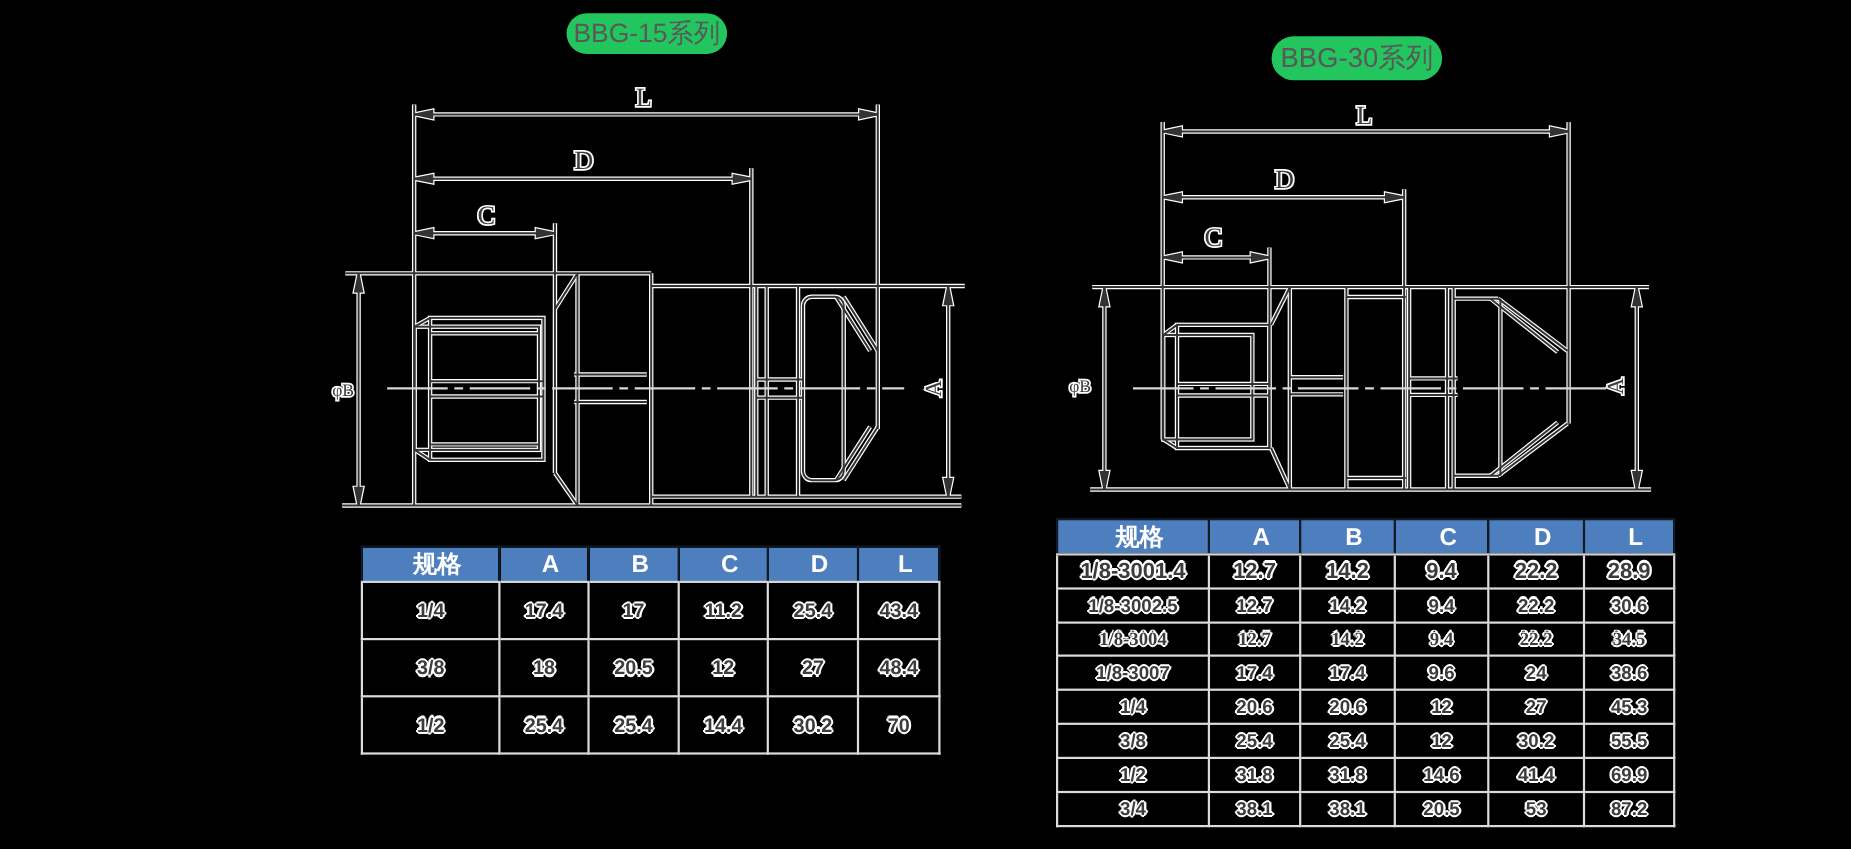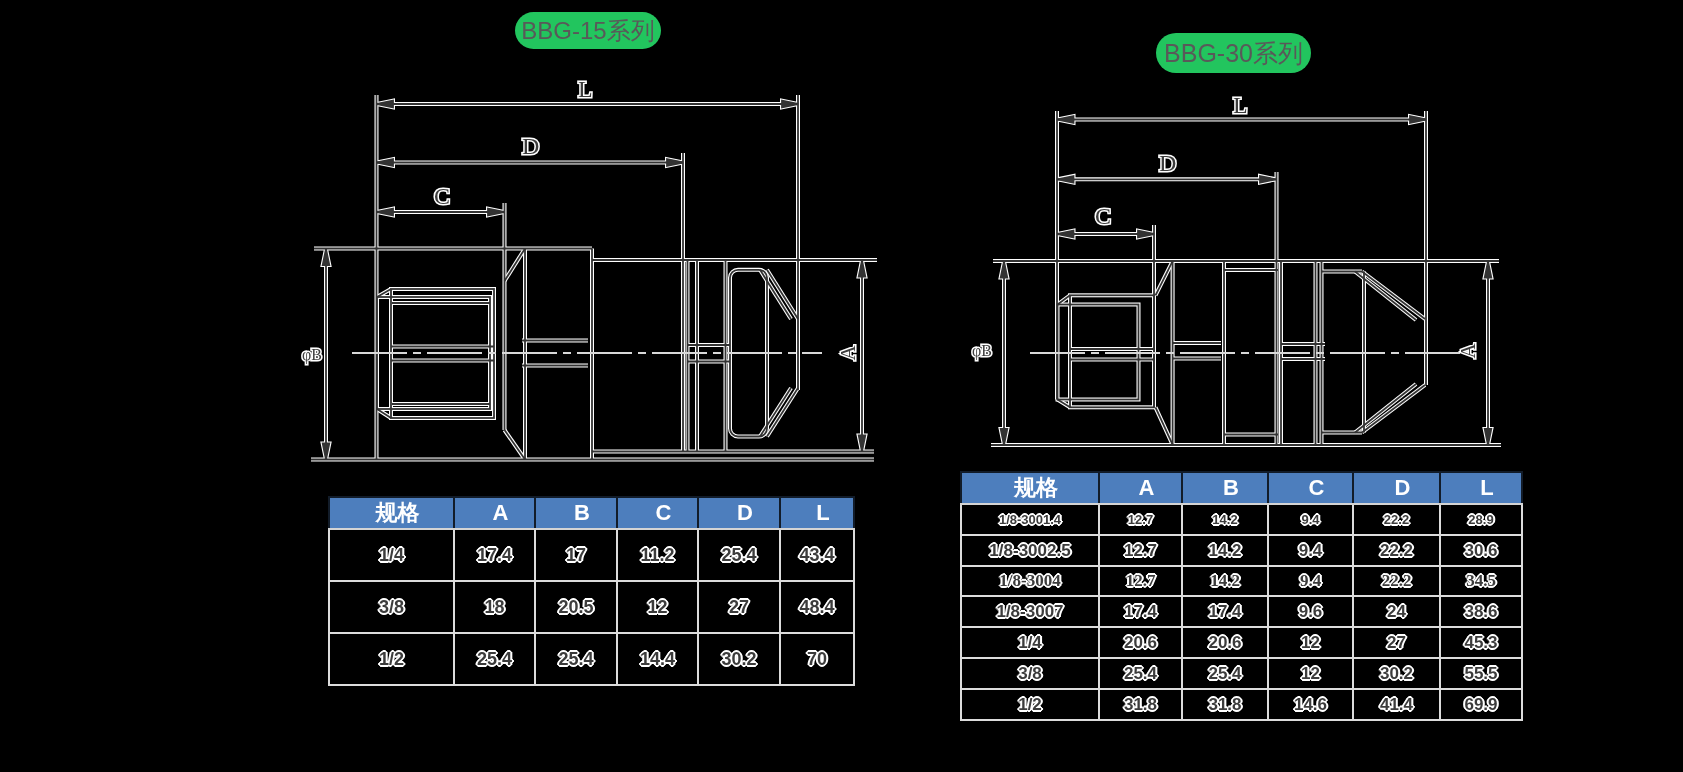--- a/index.html
+++ b/index.html
@@ -280,21 +280,21 @@
     </colgroup>
 <tbody>
       <tr class="hd" style="height:24px;font-size:22px;">
         <td>规格</td>
         <td>A</td>
         <td>B</td>
         <td>C</td>
         <td>D</td>
         <td>L</td>
       </tr>
-<tr style="height:31px;font-size:13px;">
+<tr style="height:31px;font-size:20px;">
         <td>1/8-3001.4</td>
         <td>12.7</td>
         <td>14.2</td>
         <td>9.4</td>
         <td>22.2</td>
         <td>28.9</td>
       </tr>
 <tr style="height:31px;font-size:17px;">
         <td>1/8-3002.5</td>
         <td>12.7</td>
@@ -336,14 +336,22 @@
         <td>55.5</td>
       </tr>
 <tr style="height:31px;font-size:17px;">
         <td>1/2</td>
         <td>31.8</td>
         <td>31.8</td>
         <td>14.6</td>
         <td>41.4</td>
         <td>69.9</td>
       </tr>
+<tr style="height:31px;font-size:17px;">
+        <td>3/4</td>
+        <td>38.1</td>
+        <td>38.1</td>
+        <td>20.5</td>
+        <td>53</td>
+        <td>87.2</td>
+      </tr>
 </tbody>
   </table>
 
 </body></html>

